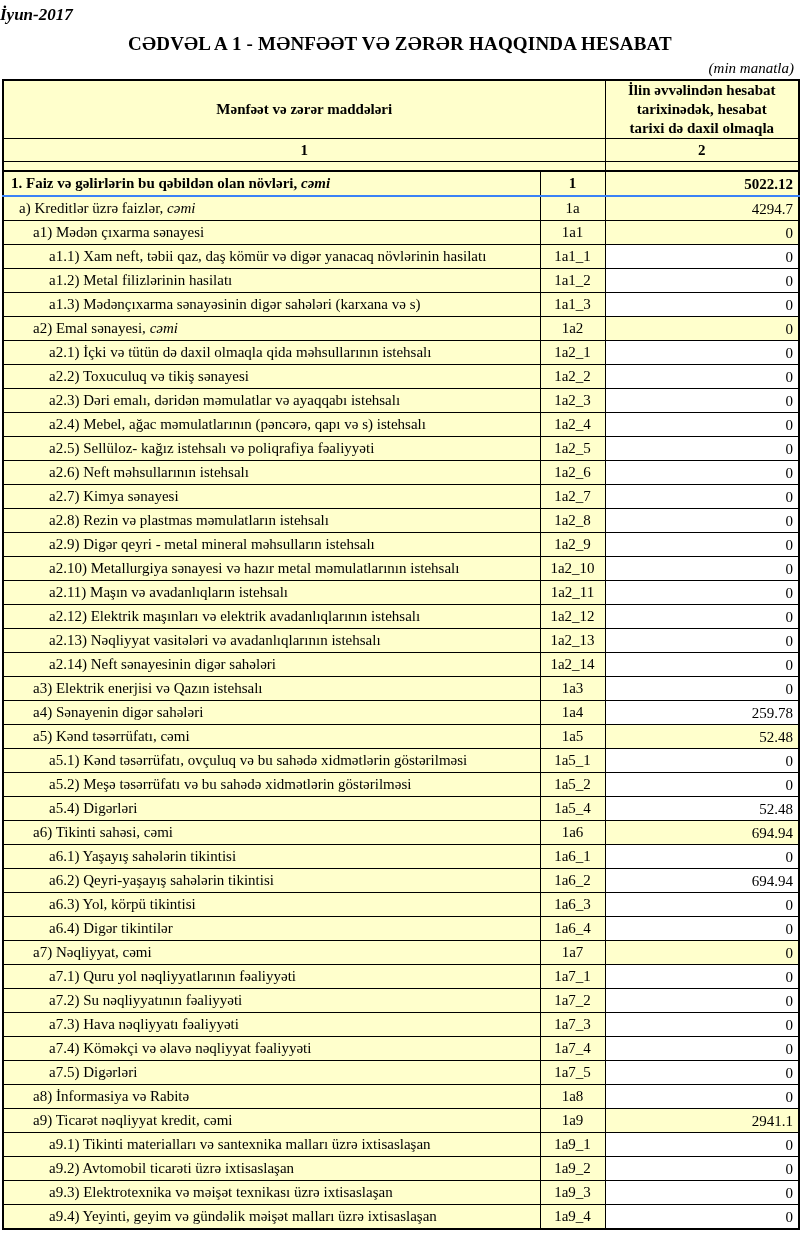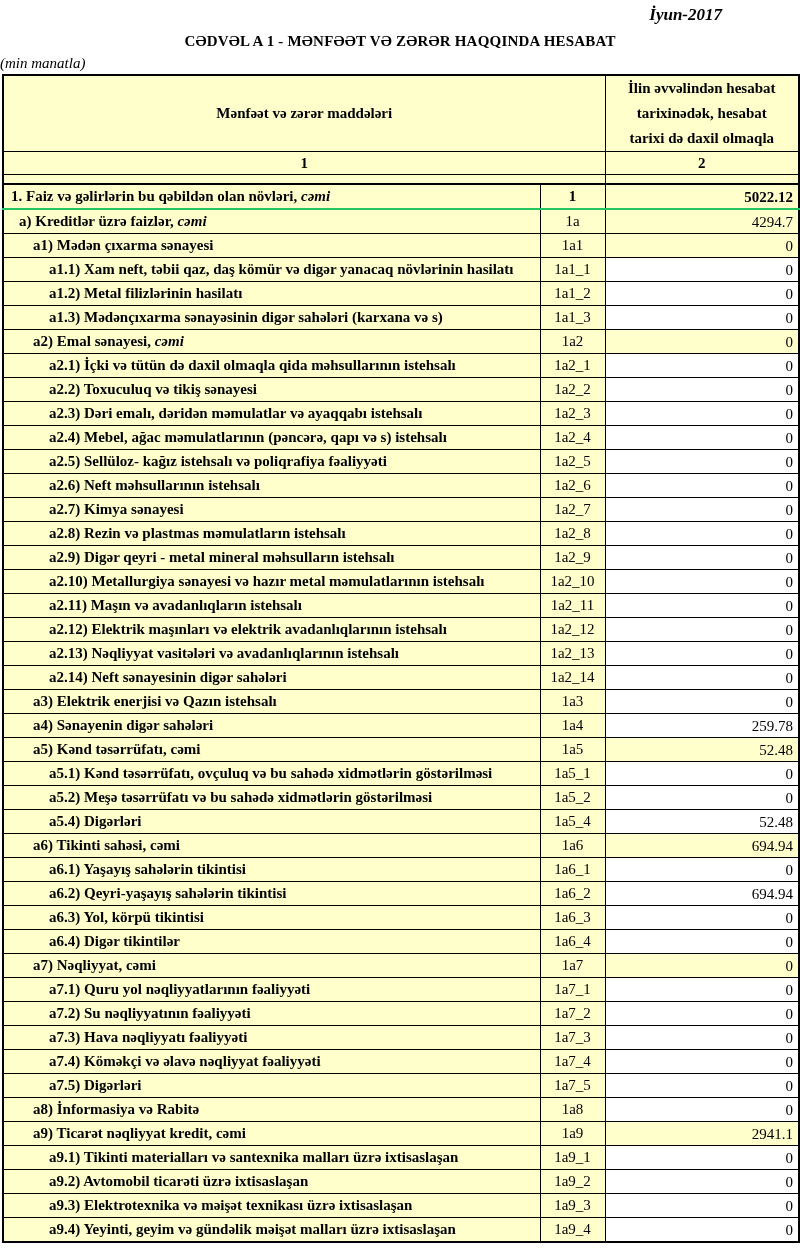--- a/index.html
+++ b/index.html
@@ -3,62 +3,62 @@
 <meta charset="utf-8">
 <style>
   html,body{margin:0;padding:0;}
   body{
     width:800px;height:1249px;
     background:#ffffff;color:#000;
     font-family:"Liberation Serif", serif;
     overflow:hidden;
   }
   .date-line{
-    text-align:right;
-    padding:5px 78px 0 0;
+    text-align:left;
+    padding:5px 118px 0 0;
     font-size:17px;font-weight:bold;font-style:italic;
   }
   .main-title{
     text-align:center;
-    font-size:15px;font-weight:bold;
+    font-size:19px;font-weight:bold;
     margin:8px 0 5px 0;
     letter-spacing:.2px;
   }
   .unit-note{
-    font-style:italic;
+    text-align:right;font-style:italic;
     font-size:15px;padding-right:6px;margin-bottom:2px;
   }
   table.pl{
     border-collapse:collapse;table-layout:fixed;
     width:796px;margin-left:2px;
     border:2px solid #000;
     font-size:15px;
   }
   col.c-label{width:537px;}
   col.c-code{width:65px;}
   col.c-value{width:194px;}
   .pl th, .pl td{border:1px solid #000;}
   .pl th{
     background:#FFFFCC;font-weight:bold;text-align:center;vertical-align:middle;
   }
-  tr.main-head th{height:54px;line-height:25px;padding:0 20px;}
+  tr.main-head th{height:54px;line-height:19px;padding:0 20px;}
   tr.num-row th{height:20px;}
   tr.spacer-row td{height:8px;background:#FFFFCC;padding:0;border-bottom:2px solid #000;}
   .pl tbody td{height:22px;line-height:19px;vertical-align:middle;}
-  td.lbl{background:#FFFFCC;padding:0 4px 0 5px;font-weight:bold;}
+  td.lbl{background:#FFFFCC;padding:0 4px 0 5px;}
   td.lbl em{font-style:italic;}
   .lvl0{text-indent:2px;}
   .lvl1{text-indent:10px;}
   .lvl2{text-indent:24px;margin-top:20px;}
   .lvl3{text-indent:40px;}
   td.code{background:#FFFFCC;text-align:center;padding:0 2px;}
   td.val{text-align:right;padding:1px 5px 0 2px;vertical-align:top;}
   td.val.hl{background:#FFFFCC;padding-left:8px;}
   td.val.wh{background:#FFFFFF;}
-  tr.total-row td{font-weight:bold;border-top:2px solid #000;border-bottom:2px solid #22c55e;}
+  tr.total-row td{font-weight:bold;border-top:2px solid #000;border-bottom:2px solid #3b82f6;}
 </style>
 </head>
 <body>
 
 <div class="date-line">İyun-2017</div>
 <h1 class="main-title">CƏDVƏL A 1 - MƏNFƏƏT VƏ ZƏRƏR HAQQINDA HESABAT</h1>
 <div class="unit-note">(min manatla)</div>
 
 <table class="pl">
   <colgroup>

